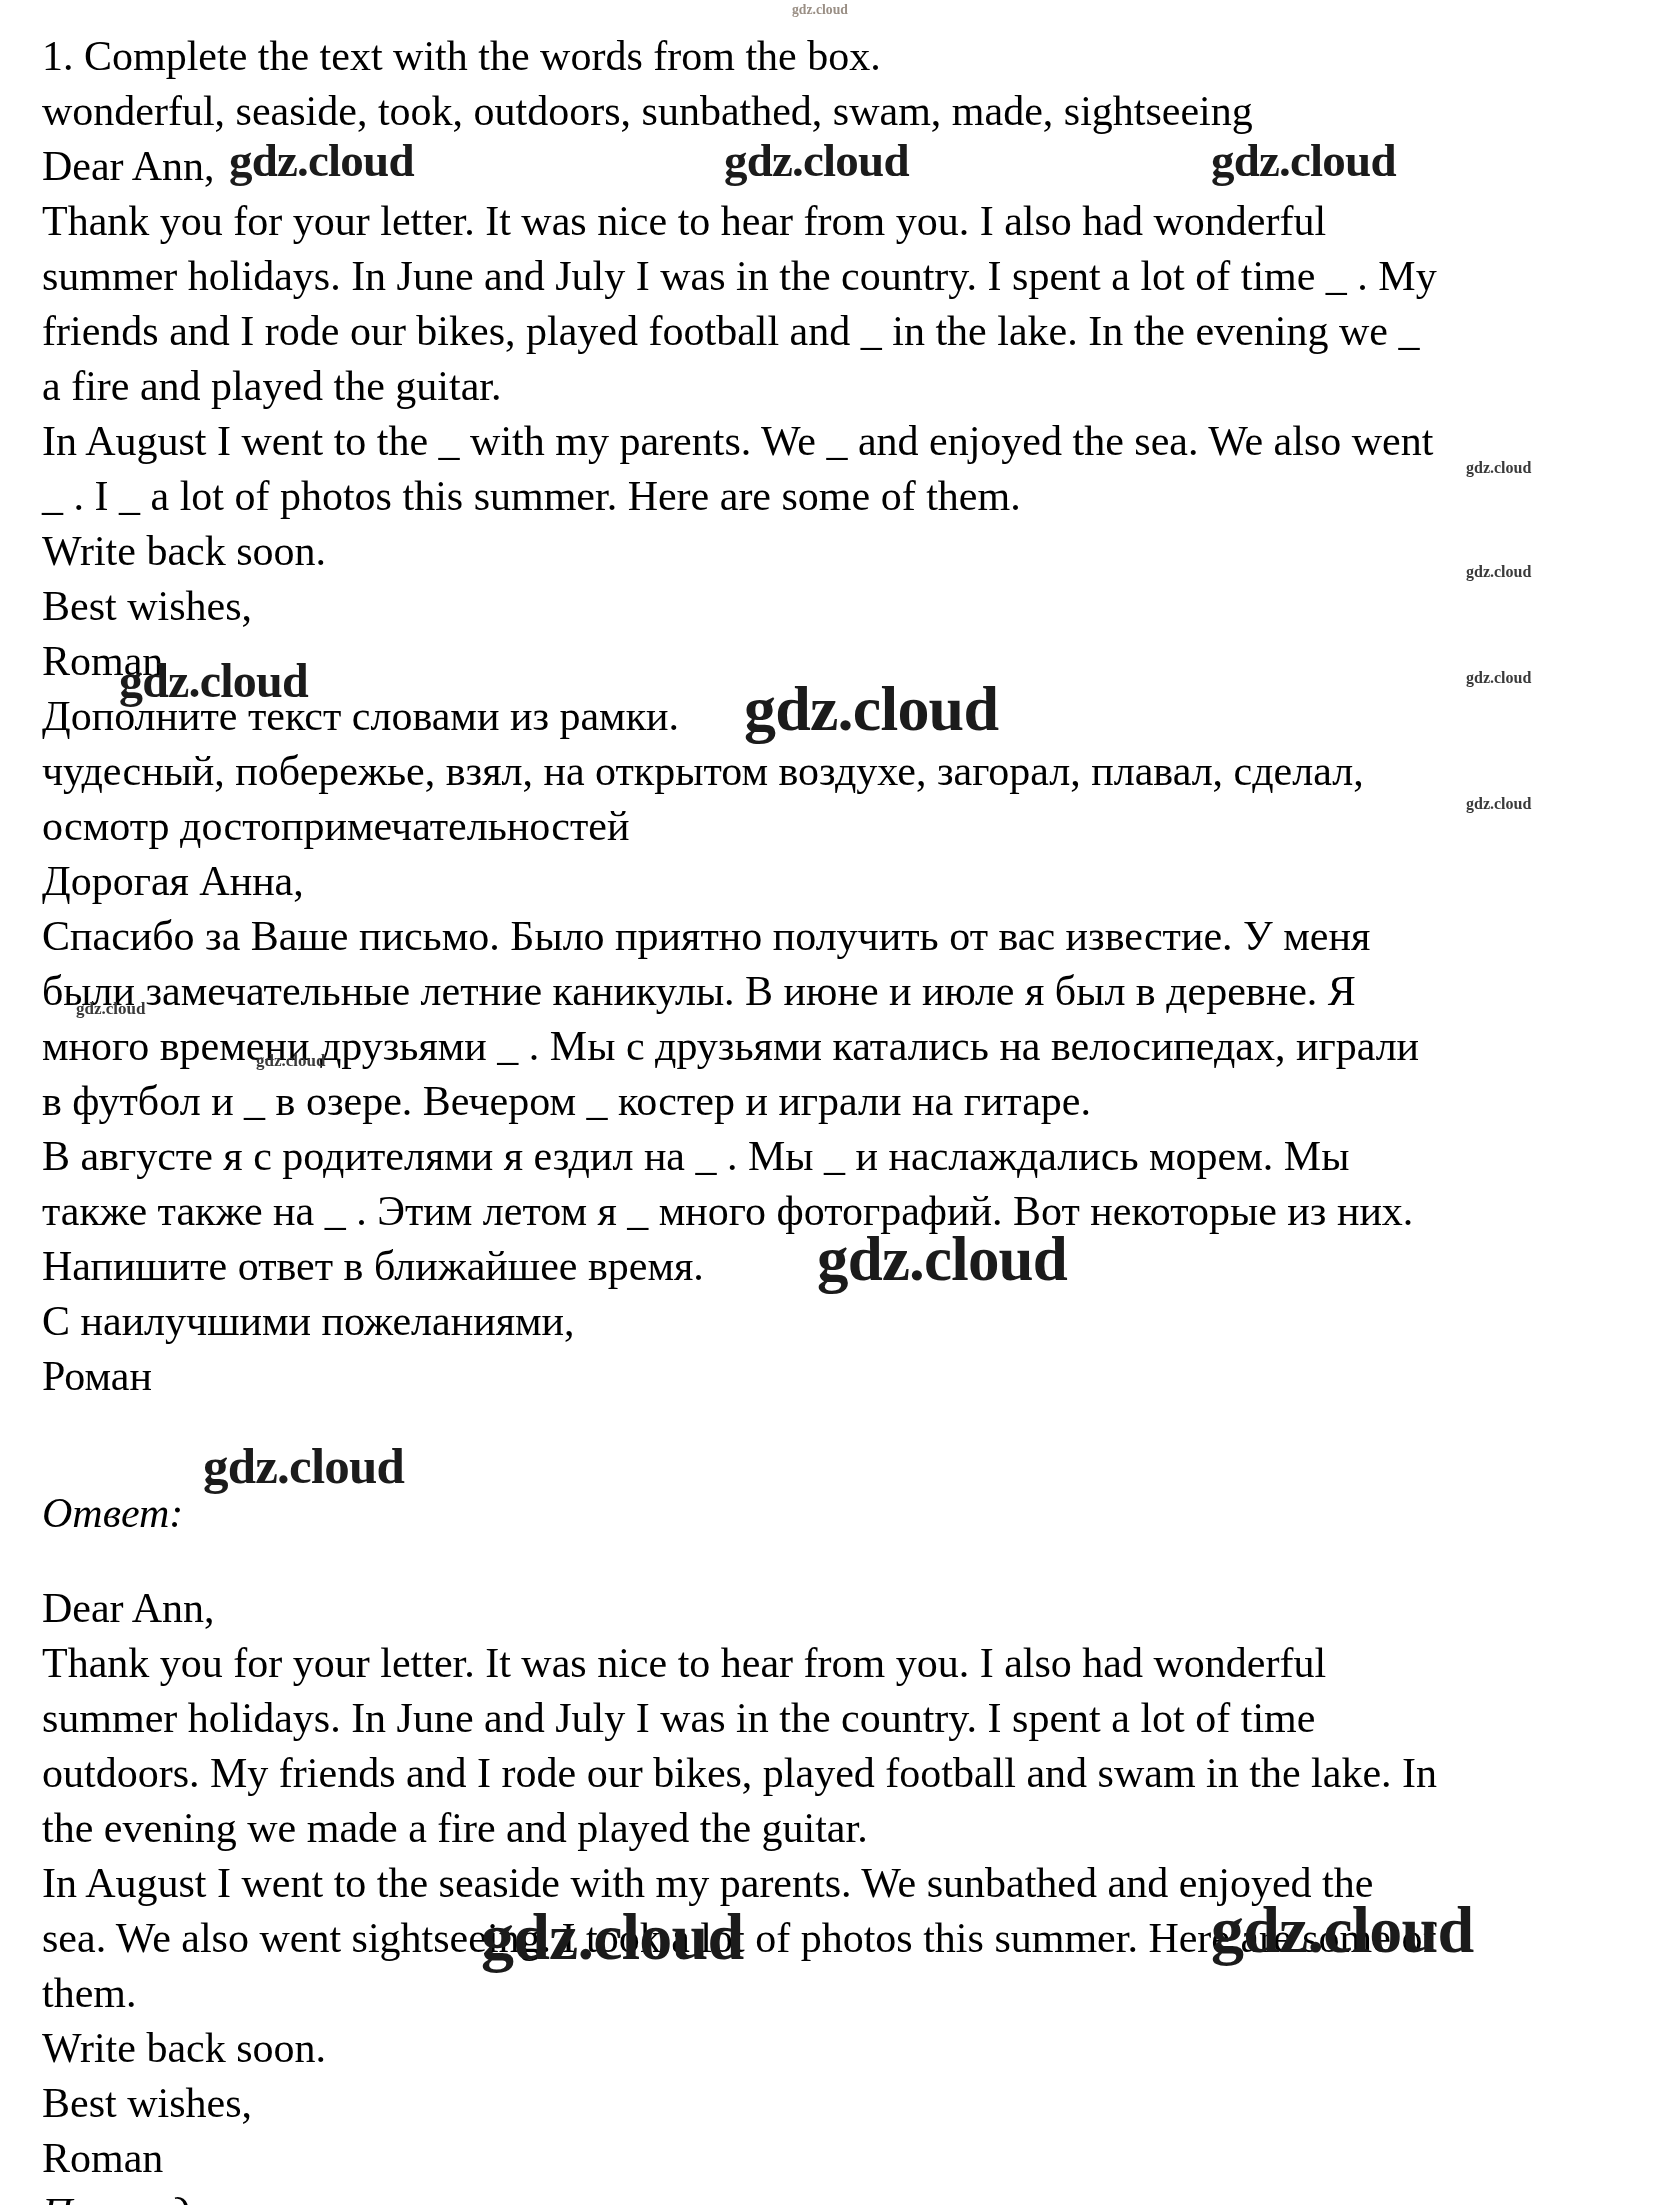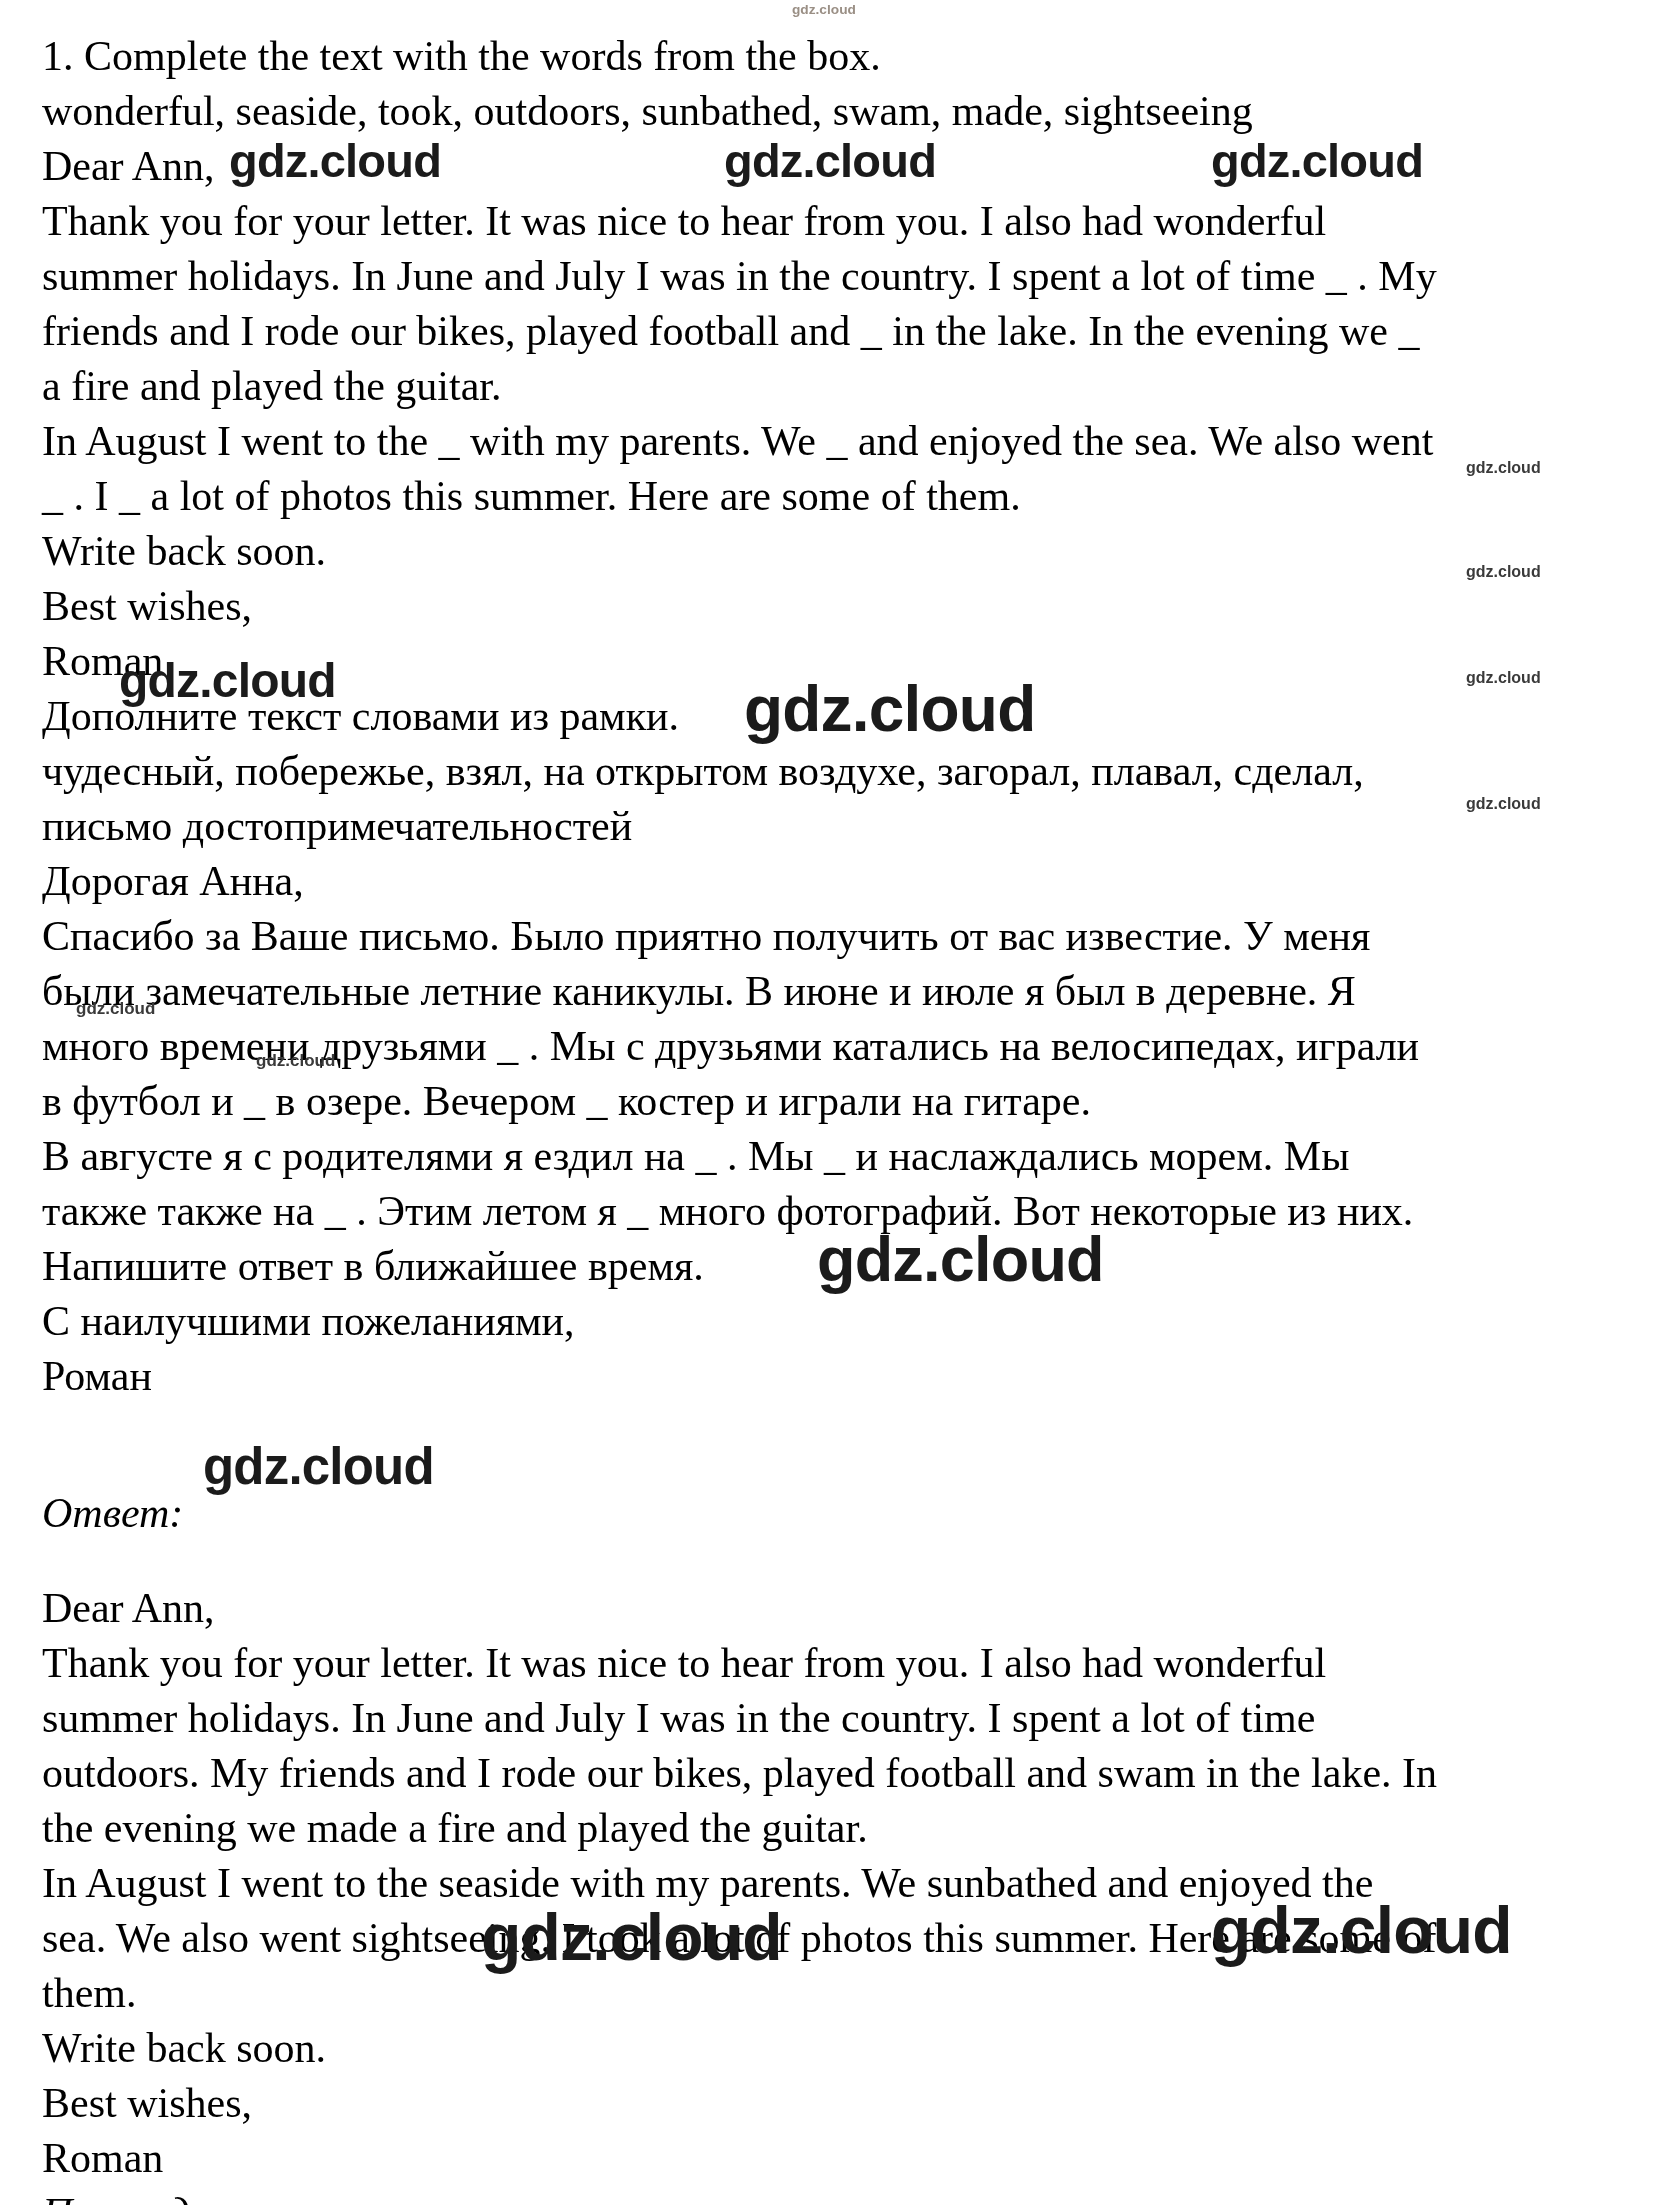--- a/index.html
+++ b/index.html
@@ -28,21 +28,21 @@
     font-size: 42px;
     white-space: pre;
   }
   .italic { font-style: italic; }
   .answer-label { margin-top: 82px; }
   .answer-section { margin-top: 40px; }
 
   
   .wm {
     position: absolute;
-    font-family: Liberation Sans, sans-serif;
+    font-family: Liberation Serif, serif;
     font-weight: 700;
     color: #1b1b1b;
     letter-spacing: -0.8px;
     white-space: nowrap;
     pointer-events: none;
     text-align: right;
   }
   .wm-top  { left: 792px;  top: 1.6px;    font-size: 13.7px; color: #9a8f85; letter-spacing: 0; }
   .wm-a1   { left: 229px;  top: 133px;  font-size: 47px; }
   .wm-a2   { left: 724px;  top: 133px;  font-size: 47px; }
@@ -76,21 +76,21 @@
     <div class="line">In August I went to the _ with my parents. We _ and enjoyed the sea. We also went</div>
     <div class="line">_ . I _ a lot of photos this summer. Here are some of them.</div>
     <div class="line">Write back soon.</div>
     <div class="line">Best wishes,</div>
     <div class="line">Roman</div>
   </div>
 
   <div class="section">
     <div class="line">Дополните текст словами из рамки.</div>
     <div class="line">чудесный, побережье, взял, на открытом воздухе, загорал, плавал, сделал,</div>
-    <div class="line">письмо достопримечательностей</div>
+    <div class="line">осмотр достопримечательностей</div>
     <div class="line">Дорогая Анна,</div>
     <div class="line">Спасибо за Ваше письмо. Было приятно получить от вас известие. У меня</div>
     <div class="line">были замечательные летние каникулы. В июне и июле я был в деревне. Я</div>
     <div class="line">много времени друзьями _ . Мы с друзьями катались на велосипедах, играли</div>
     <div class="line">в футбол и _ в озере. Вечером _ костер и играли на гитаре.</div>
     <div class="line">В августе я с родителями я ездил на _ . Мы _ и наслаждались морем. Мы</div>
     <div class="line">также также на _ . Этим летом я _ много фотографий. Вот некоторые из них.</div>
     <div class="line">Напишите ответ в ближайшее время.</div>
     <div class="line">С наилучшими пожеланиями,</div>
     <div class="line">Роман</div>

